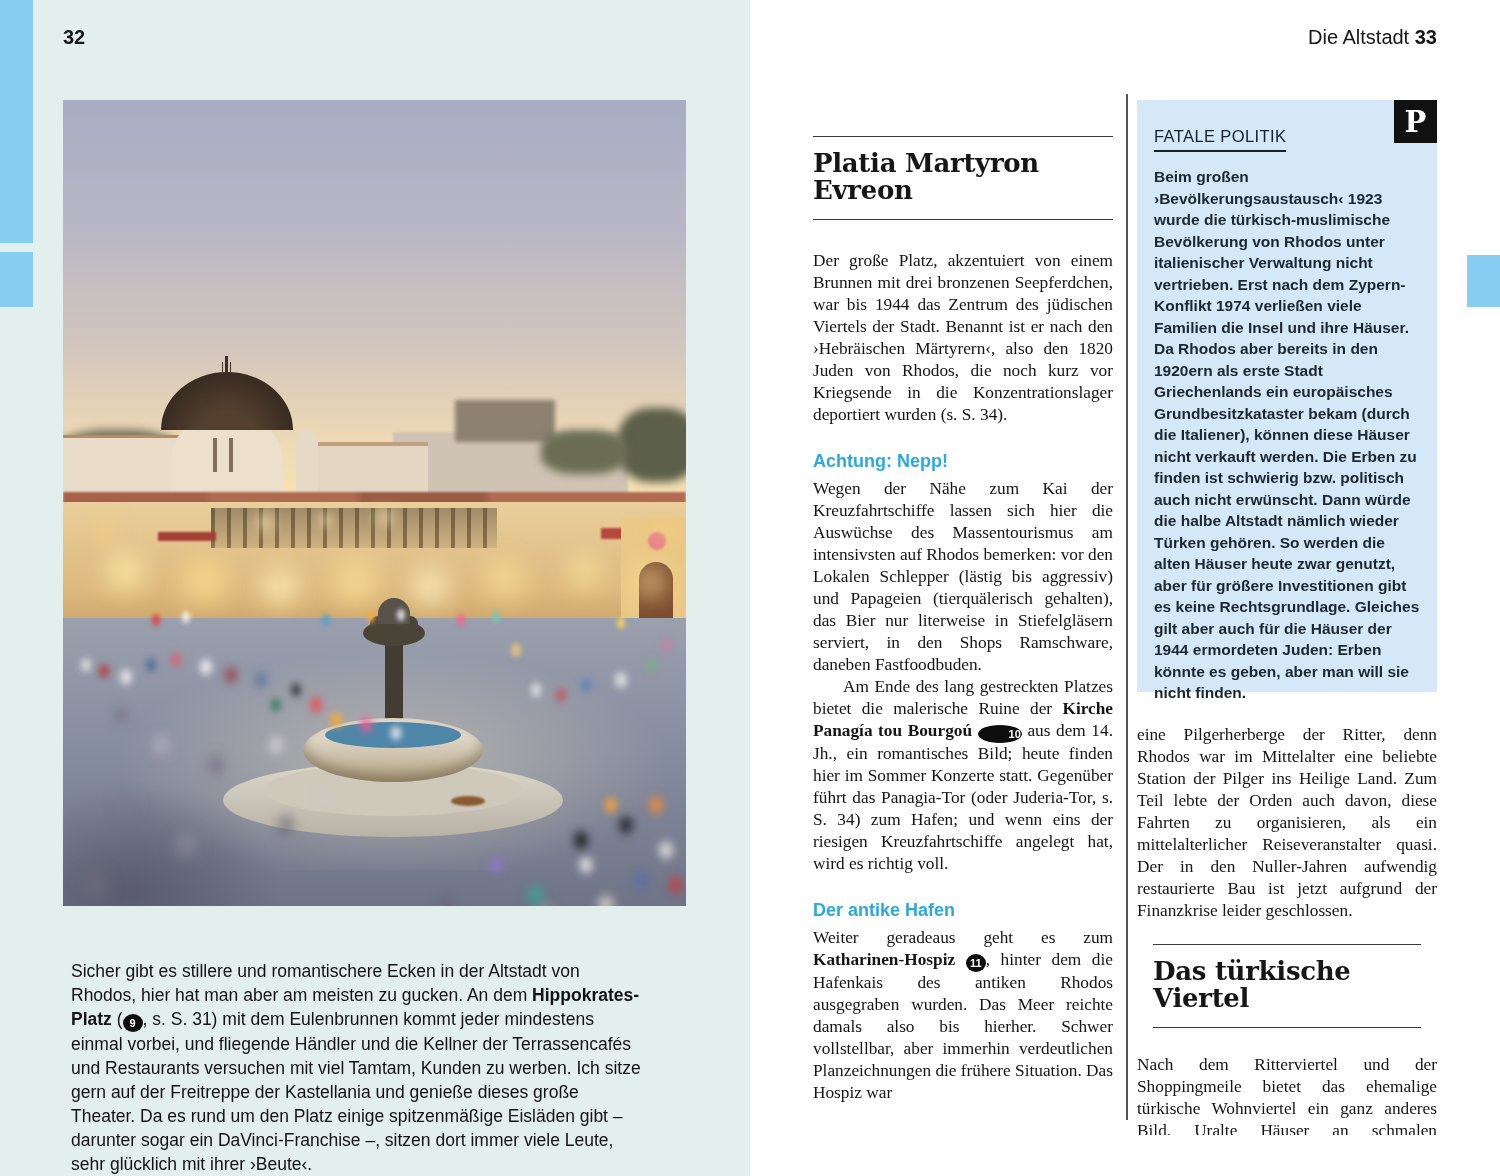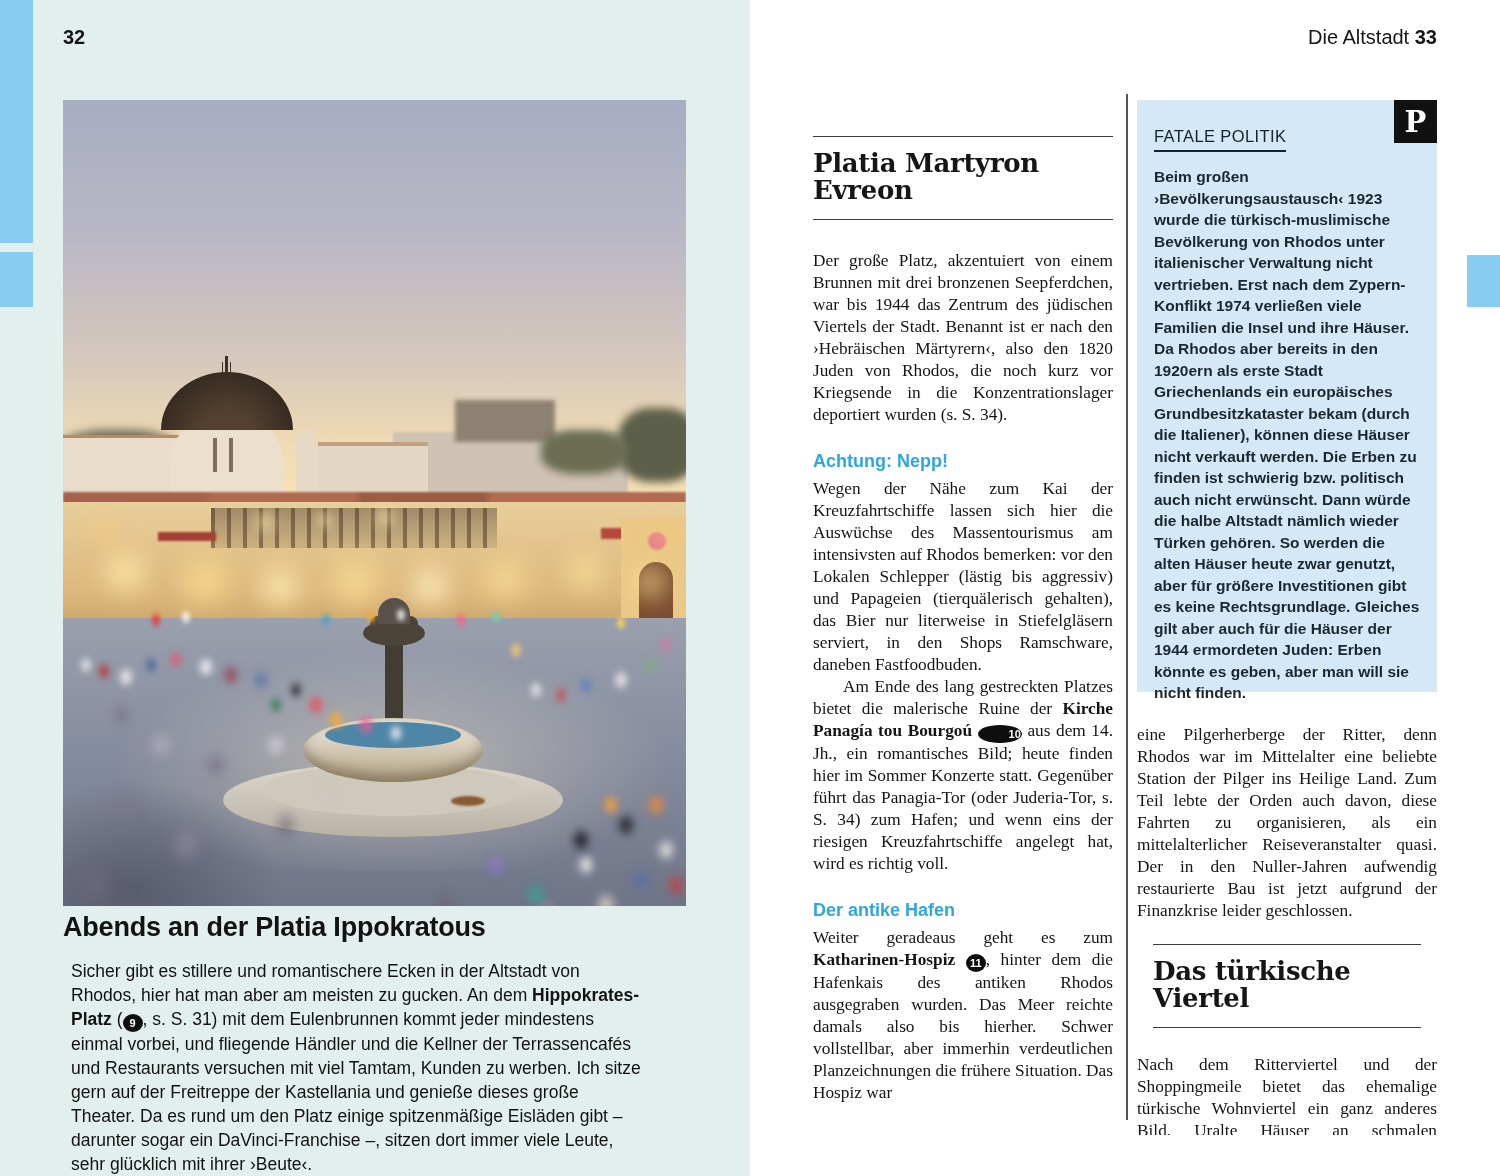--- a/index.html
+++ b/index.html
@@ -149,21 +149,20 @@
       <div class="ph pedestal"></div>
       <div class="ph crown"></div>
       <div class="ph crown-top"></div>
       <div class="ph basin"></div>
       <div class="ph water"></div>
       <div class="ph dog"></div>
       <div class="ph ppl"></div>
     </figure>
 
 
-    <h2 class="caption-title">Abends an der Platia Ippokratous</h2>
     <p class="caption-body"><span>Sicher gibt es stillere und romantischere Ecken in der Altstadt von Rhodos, hier hat man aber am meisten zu gucken. An dem </span><b>Hippokrates-Platz</b><span> (</span><span class="badge">9</span><span>, s. S. 31) mit dem Eulenbrunnen kommt jeder mindestens einmal vorbei, und fliegende Händler und die Kellner der Terrassencafés und Restaurants versuchen mit viel Tamtam, Kunden zu werben. Ich sitze gern auf der Freitreppe der Kastellania und genieße dieses große Theater. Da es rund um den Platz einige spitzenmäßige Eisläden gibt – darunter sogar ein DaVinci-Franchise –, sitzen dort immer viele Leute, sehr glücklich mit ihrer ›Beute‹.</span></p>
   </section>
 
   <section class="page-right">
     <div class="header-right">
       <span>Die Altstadt</span>
       <b>33</b>
     </div>
     <div class="strip strip-r"></div>
     <div class="gutter-rule"></div>

